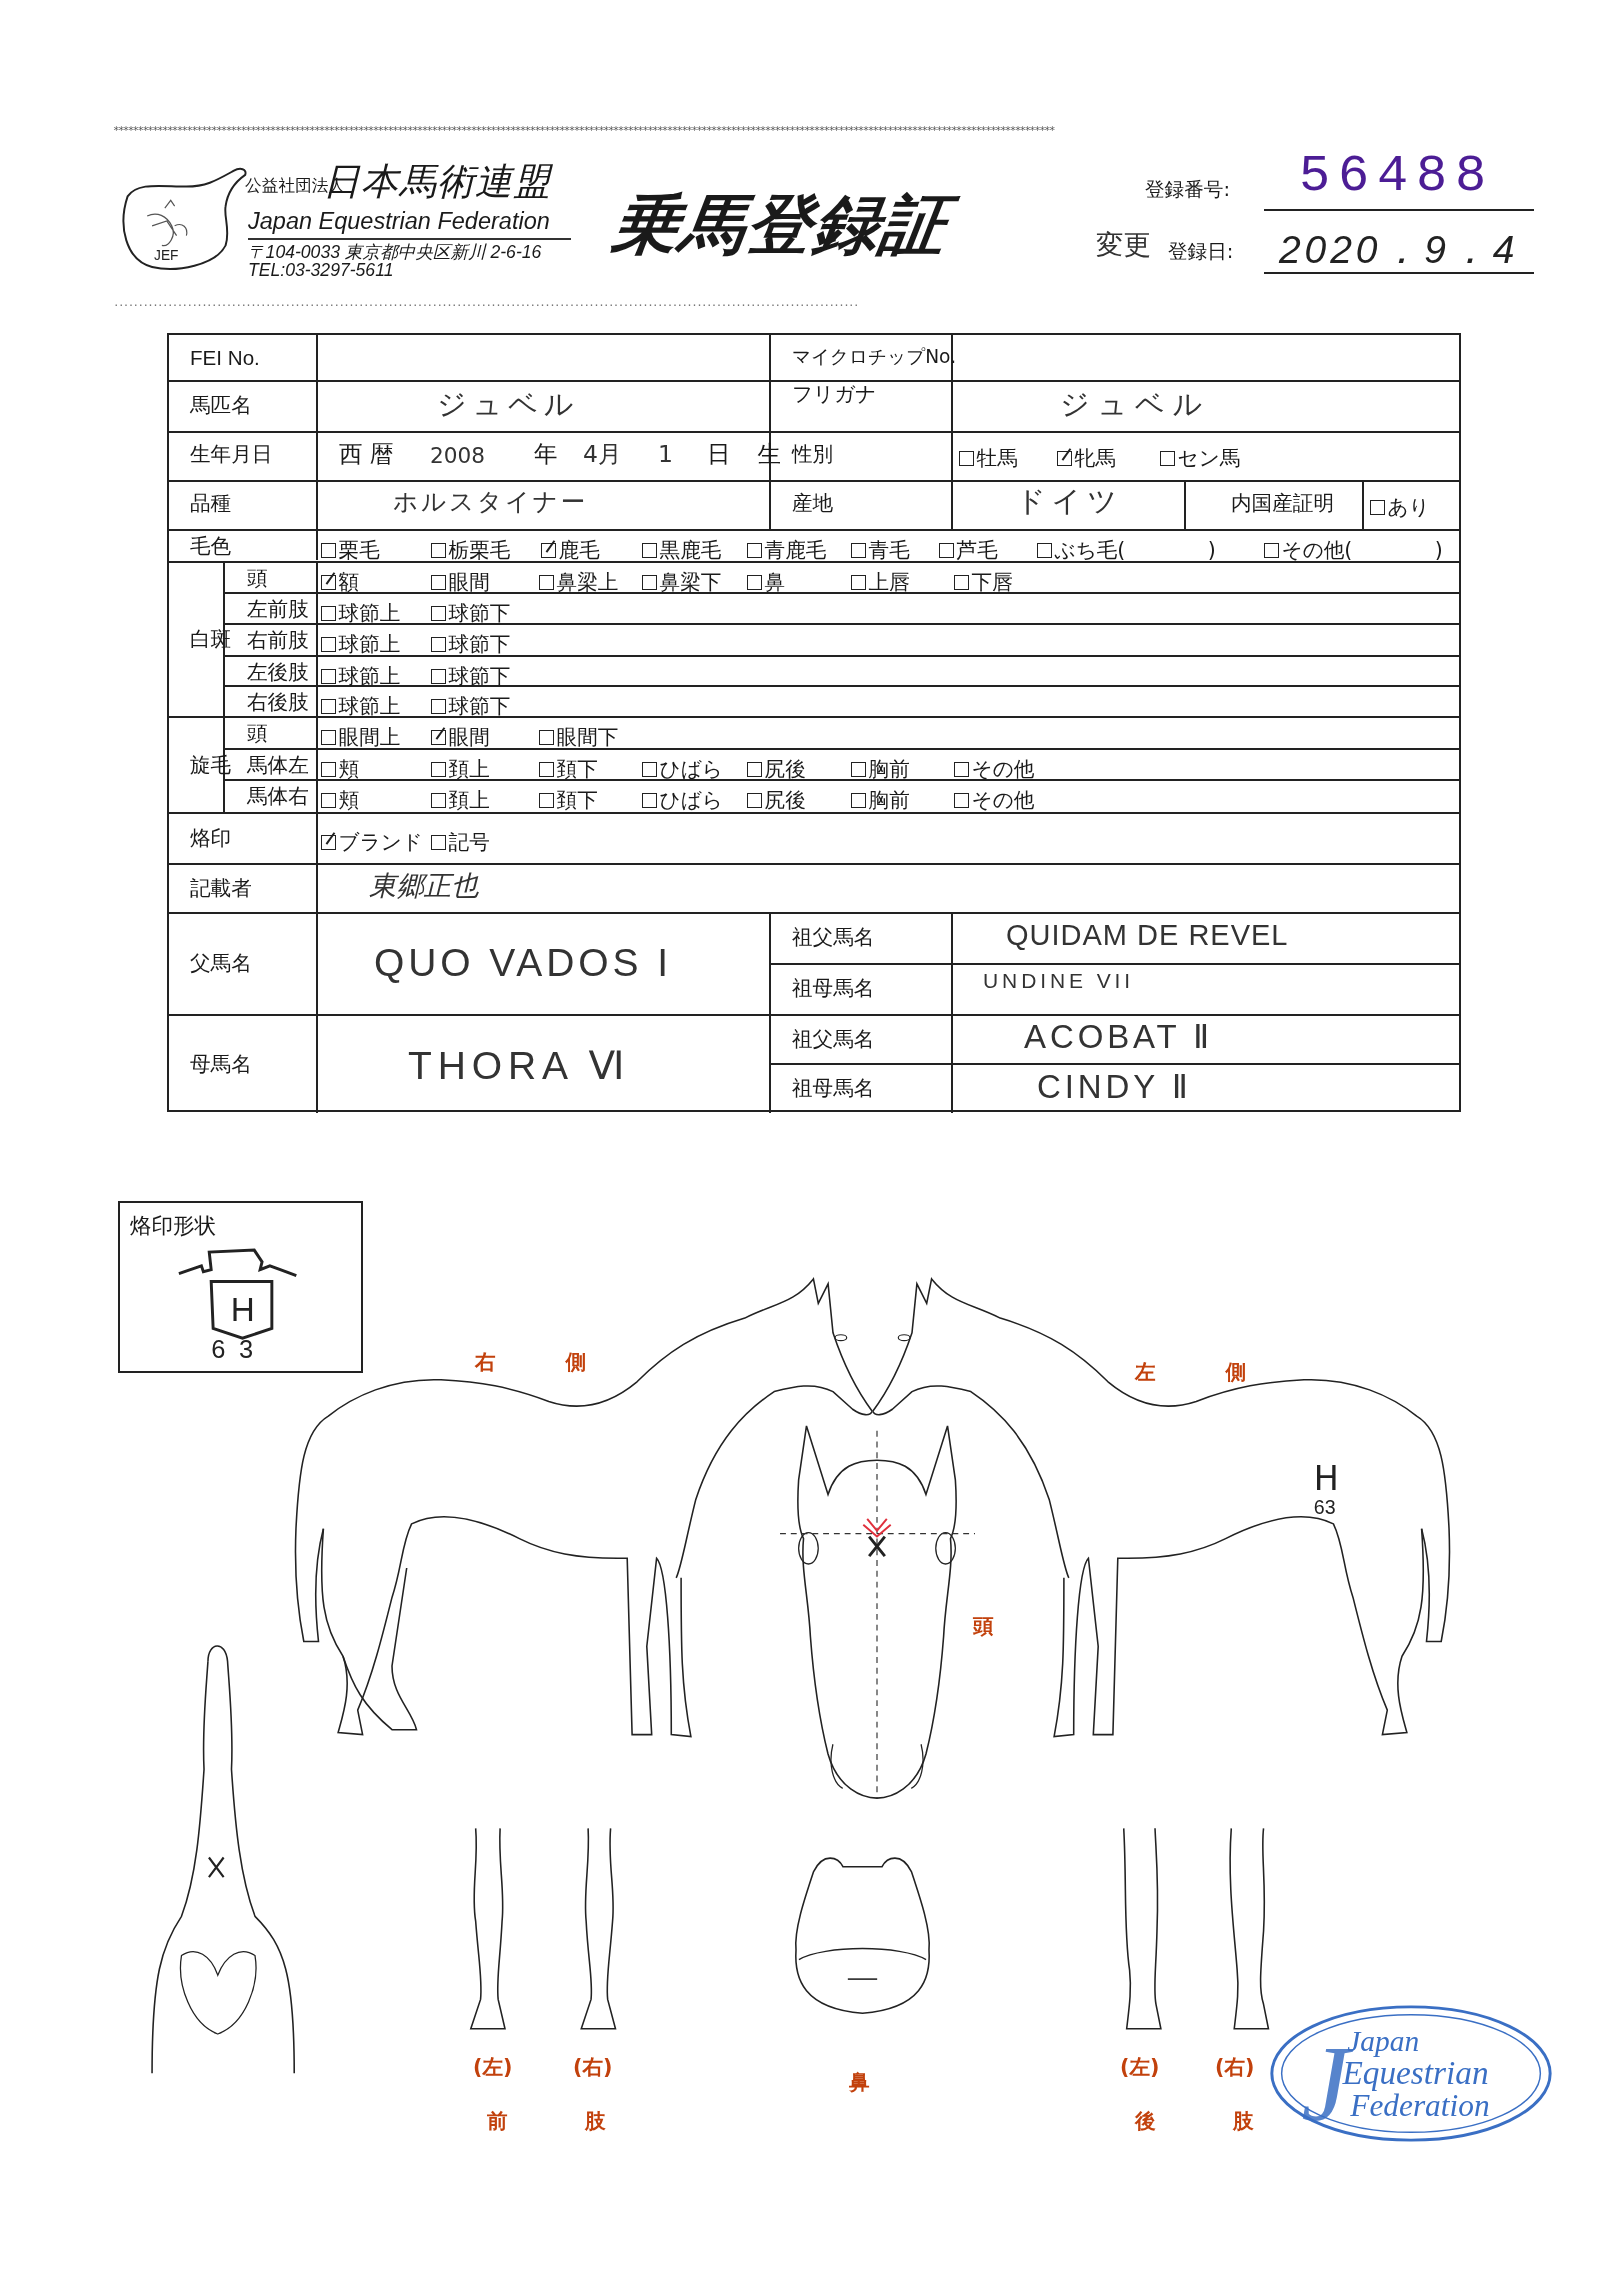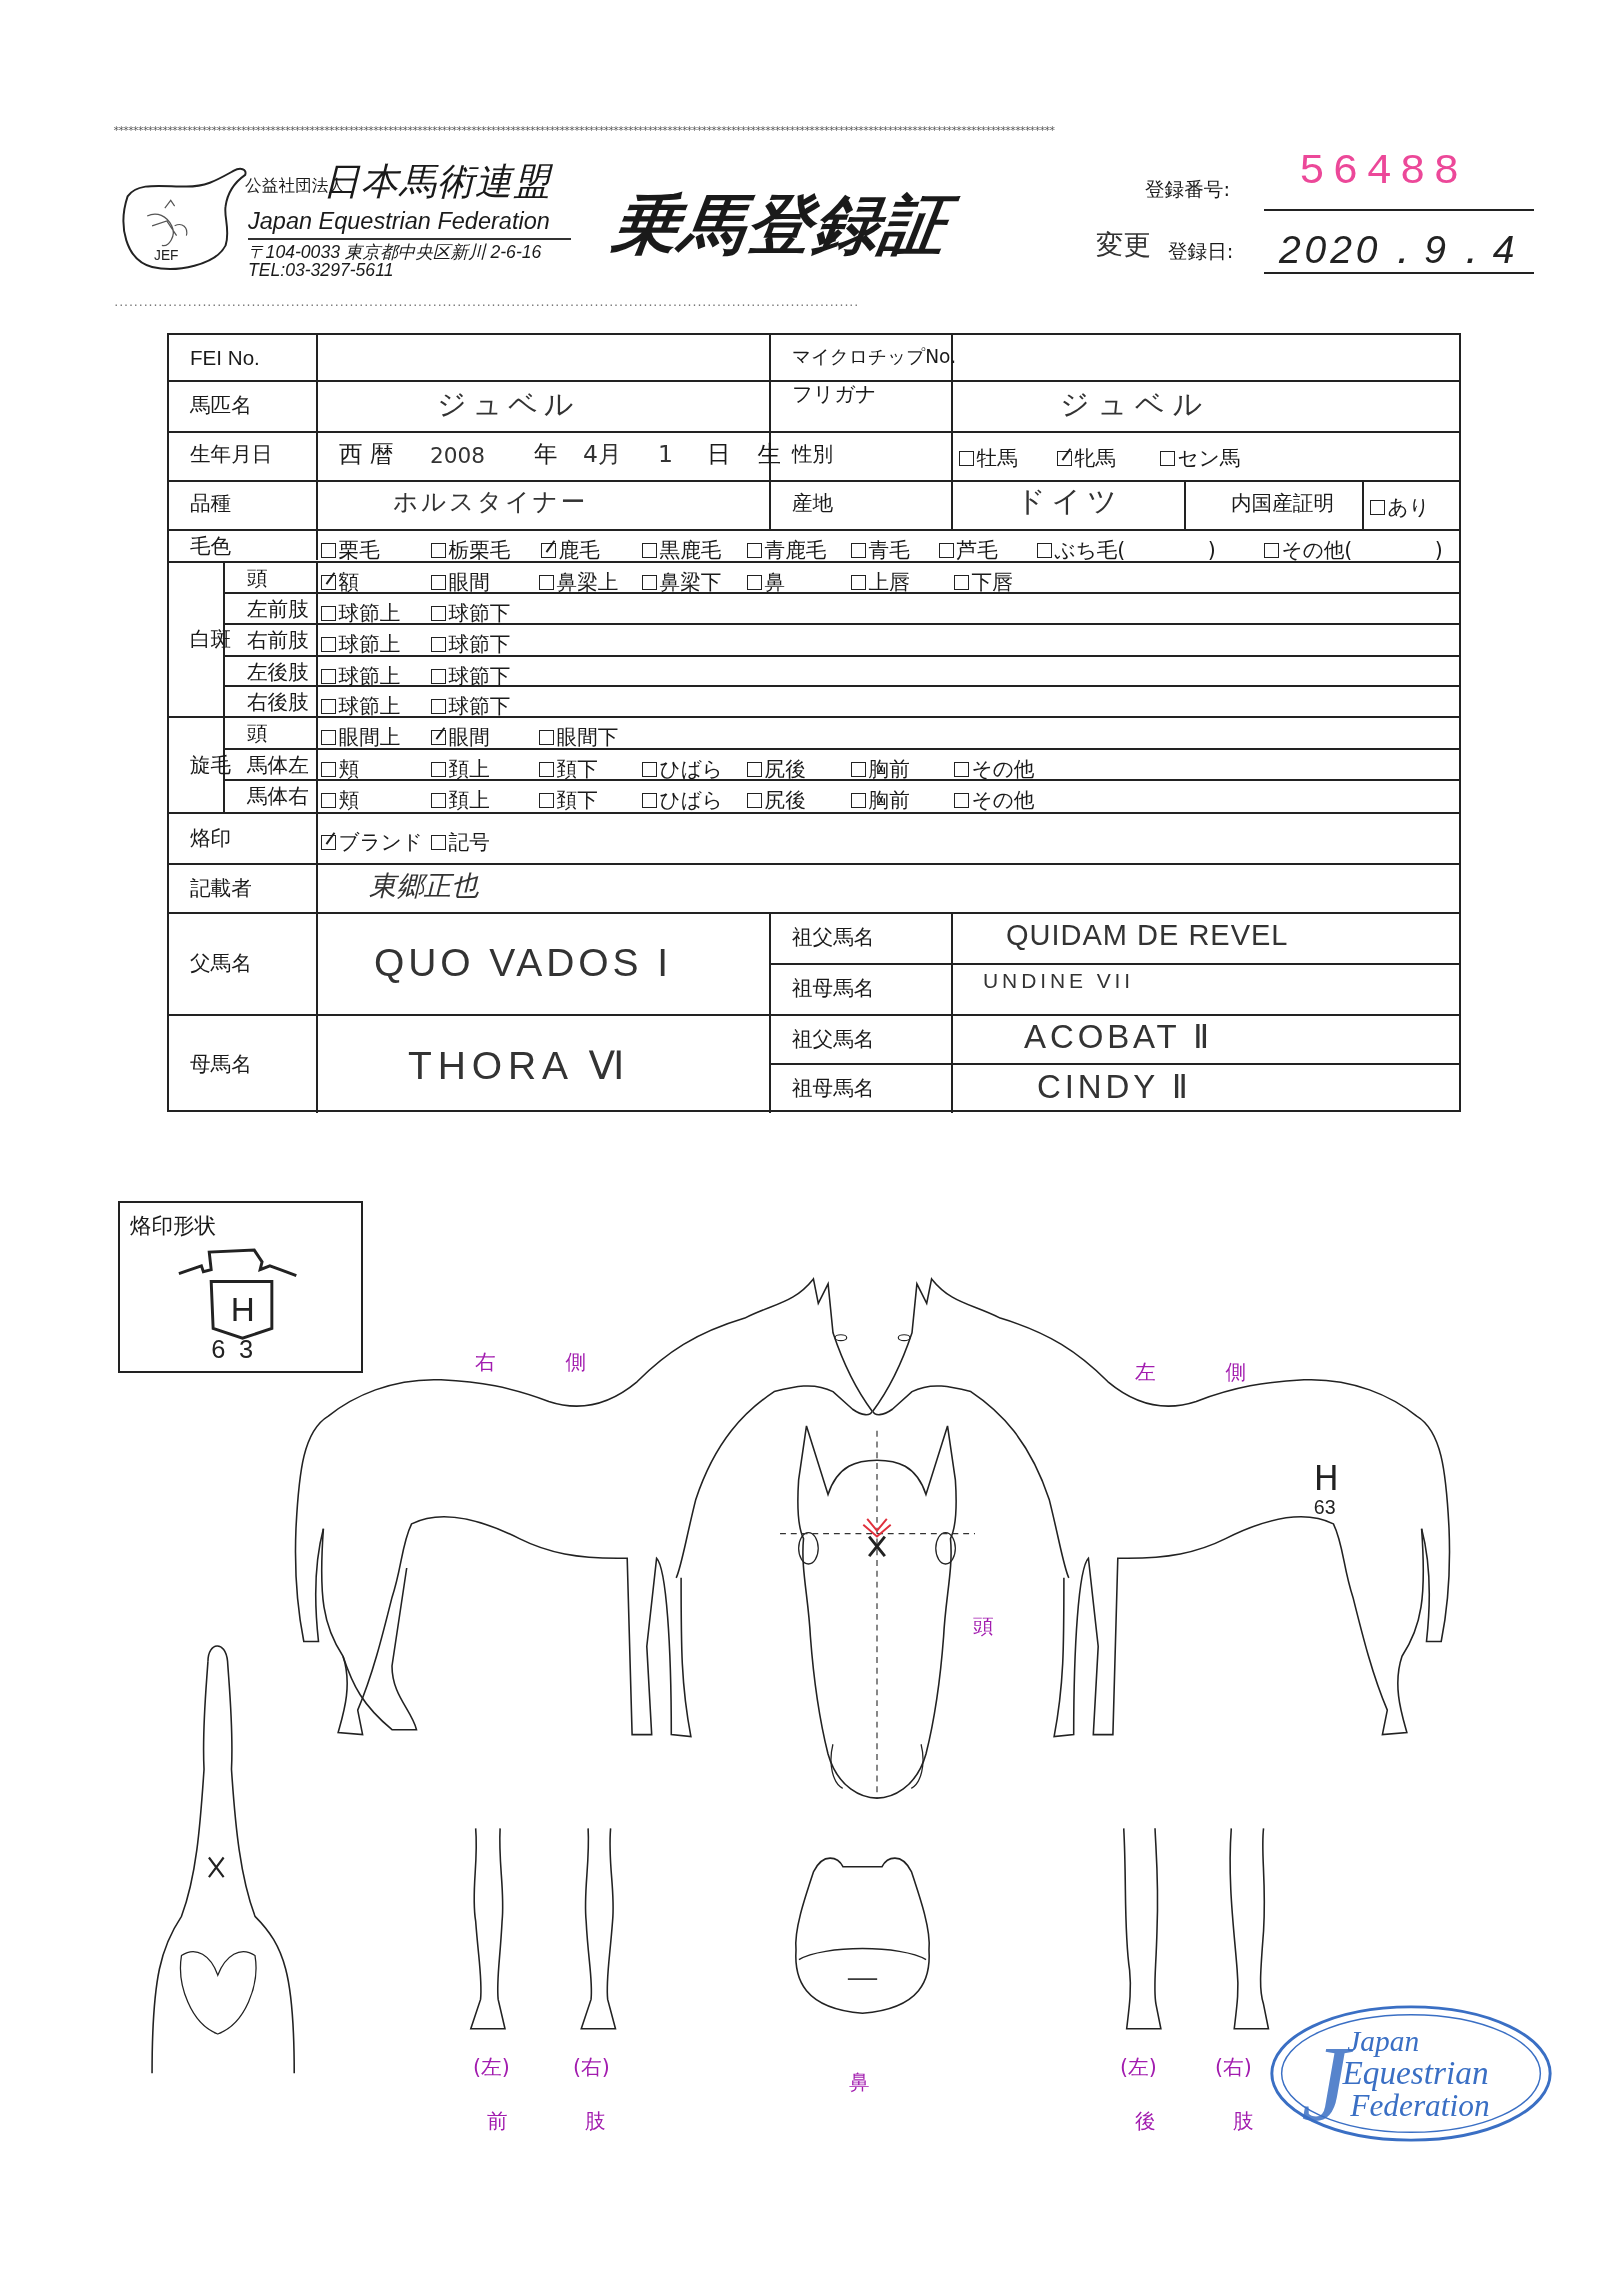--- a/index.html
+++ b/index.html
@@ -9,40 +9,40 @@
   .stars { position:absolute; left:113px; width:1421px; height:13.7px; overflow:hidden;
            font-family:"DejaVu Sans Mono", monospace; font-size:10.8px; line-height:13.7px;
            letter-spacing:-1.6px; color:#555; white-space:nowrap; }
   .org-jp-small { font-size:16.7px;font-family:Liberation Serif, serif; }
   .org-jp-big { font-size:37px; font-style:italic; letter-spacing:1px; }
   .org-en { font-family:"Liberation Sans", sans-serif; font-style:italic; font-size:23.5px; }
   .org-addr { font-family:"Liberation Sans", sans-serif; font-style:italic; font-size:17.6px; line-height:19.6px; }
   .title-big { font-family:"DejaVu Sans", sans-serif; font-weight:bold; font-style:italic;
                font-size:65px; letter-spacing:2px; transform:skewX(-8deg); }
   .reg-label { font-size:19.6px; }
-  .reg-num { font-family:"Liberation Mono", monospace; font-size:43px; letter-spacing:7.8px; color:#ec4899; }
+  .reg-num { font-family:"Liberation Mono", monospace; font-size:52px; letter-spacing:7.8px; color:#4c1d95; }
   .reg-date { font-family:"Liberation Sans", sans-serif; font-style:italic; font-size:39px; letter-spacing:3.9px; color:#222; }
   .hand { font-family:"DejaVu Sans", sans-serif; color:#333; }
   .hand-latin { font-family:"Liberation Sans", sans-serif; color:#333; letter-spacing:3.9px; }
 
   
   .tbl { position:absolute; left:167px; top:333px; width:1294px; height:779px;
          border:2.5px solid #222; box-sizing:border-box; }
   .hl { position:absolute; height:0; border-top:2px solid #222; }
   .vl { position:absolute; width:0; border-left:2px solid #222; }
   .cell { position:absolute; font-size:20.6px; line-height:1; white-space:nowrap;margin-left:16px; }
   .cb { display:inline-block; width:14.7px; height:14.7px; border:1.6px solid #222;
         vertical-align:-1px; margin-right:2.9px; position:relative; box-sizing:border-box; }
   .cb.checked::after { content:""; position:absolute; left:2.9px; top:-5.9px; width:4.9px; height:13.7px;
         border-right:2px solid #222; transform:rotate(35deg); }
   .opt { position:absolute; font-size:20.6px; white-space:nowrap; }
 
   .brand-box { position:absolute; left:118px; top:1201px; width:245px; height:172px;
                border:2px solid #222; box-sizing:border-box; }
-  .side-label { position:absolute; font-size:20.6px; color:#a21caf; letter-spacing:0; }
+  .side-label { position:absolute; font-size:20.6px; color:#c2410c; letter-spacing:0;font-weight:bold; }
   .stamp { position:absolute; left:1264px; top:2000px; width:294px; height:147px; }
 </style>
 </head>
 <body>
 
 <div class="stars" style="top:124px">************************************************************************************************************************************************************************************************</div>
 
 <div class="abs" style="left:108px;top:157px;width:147px;height:118px;">
   <svg width="147" height="118" viewBox="0 0 150 120">
     <path d="M20 40 C10 70 18 105 45 112 C70 118 110 110 120 90 C125 75 118 60 120 50 C122 35 130 25 140 18 C142 12 135 10 128 14 C110 24 100 30 80 30 C55 30 30 25 20 40 Z" fill="none" stroke="#222" stroke-width="2"></path>

